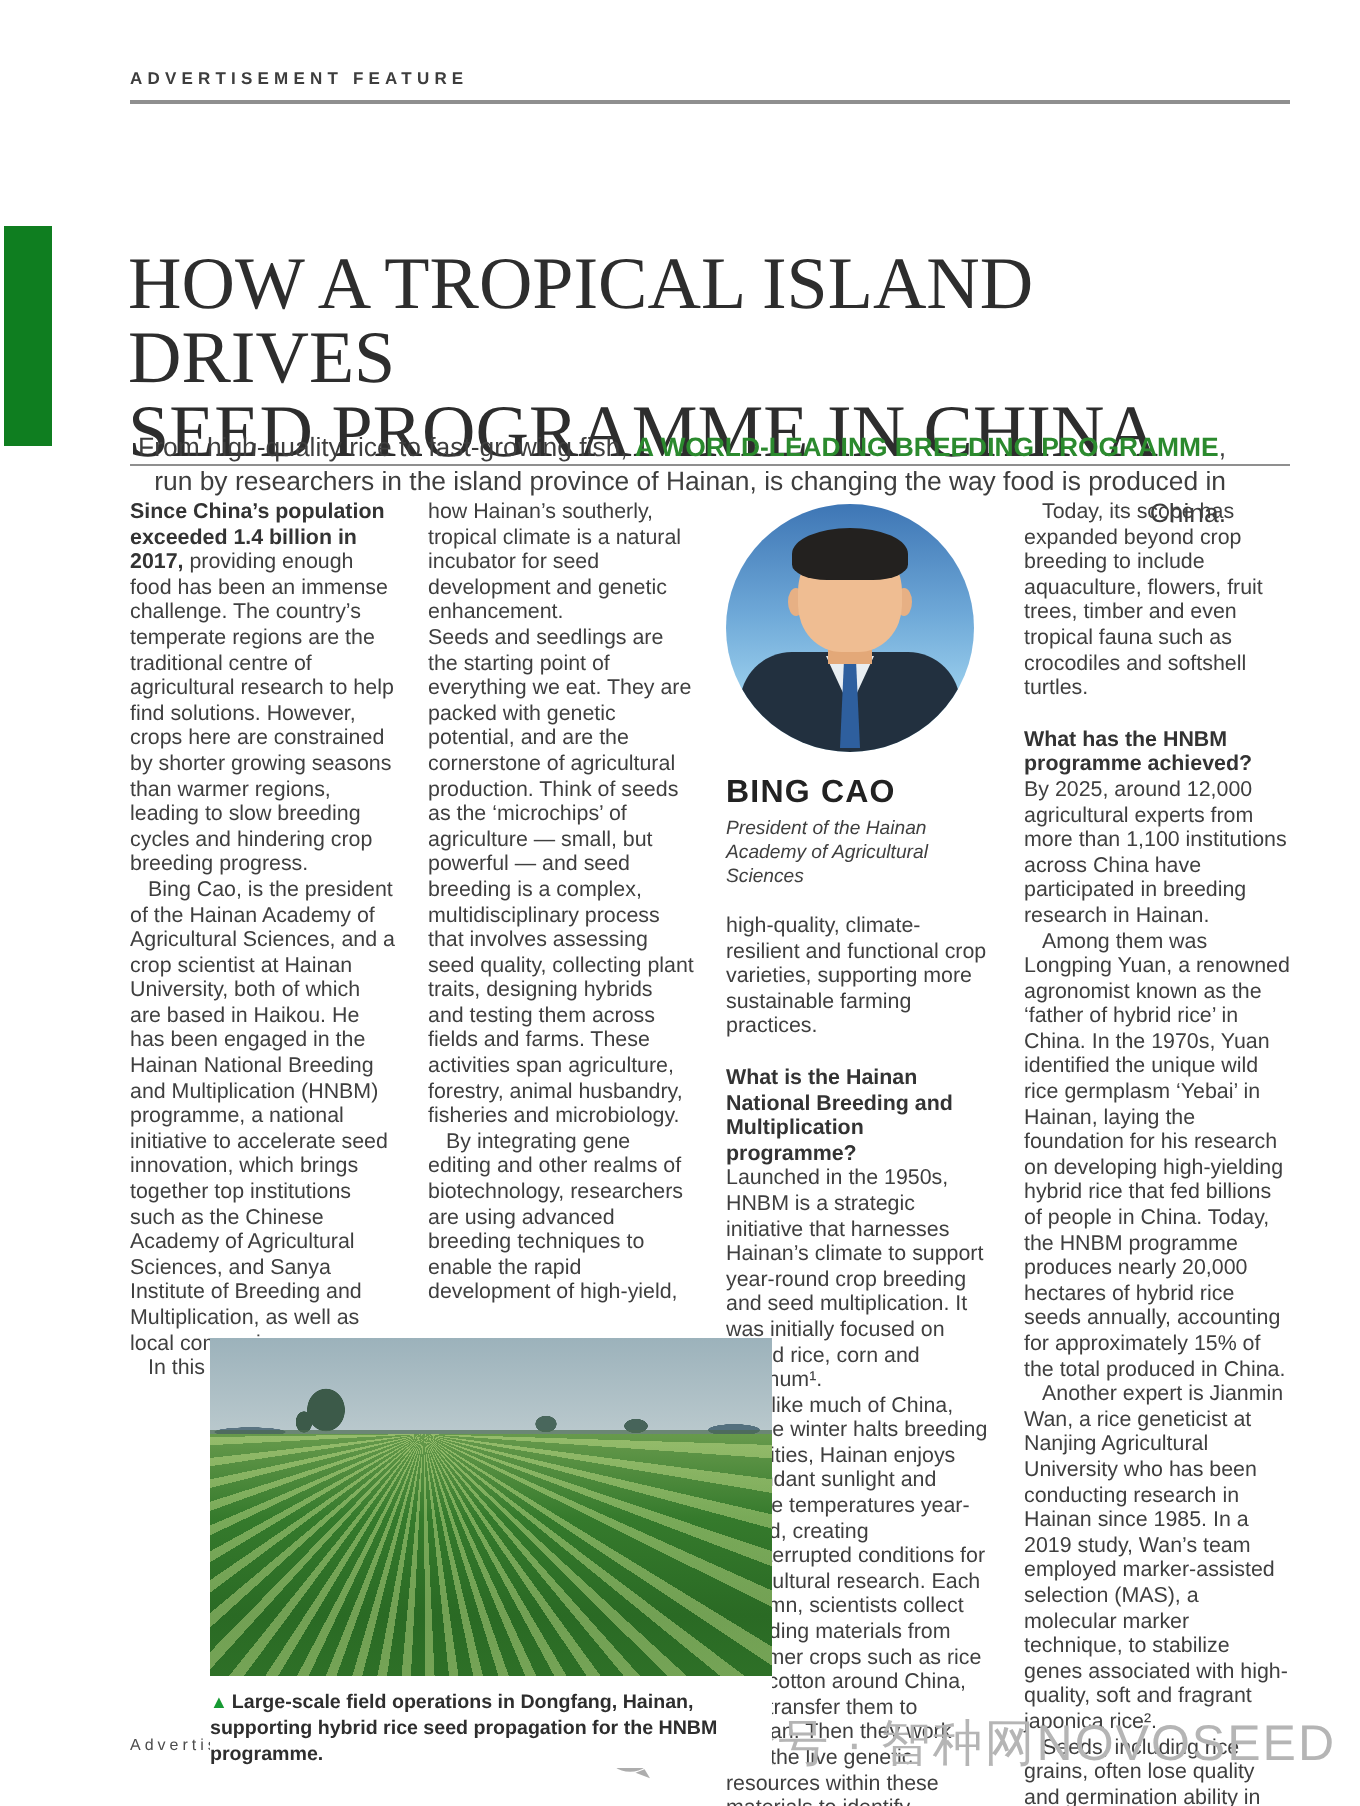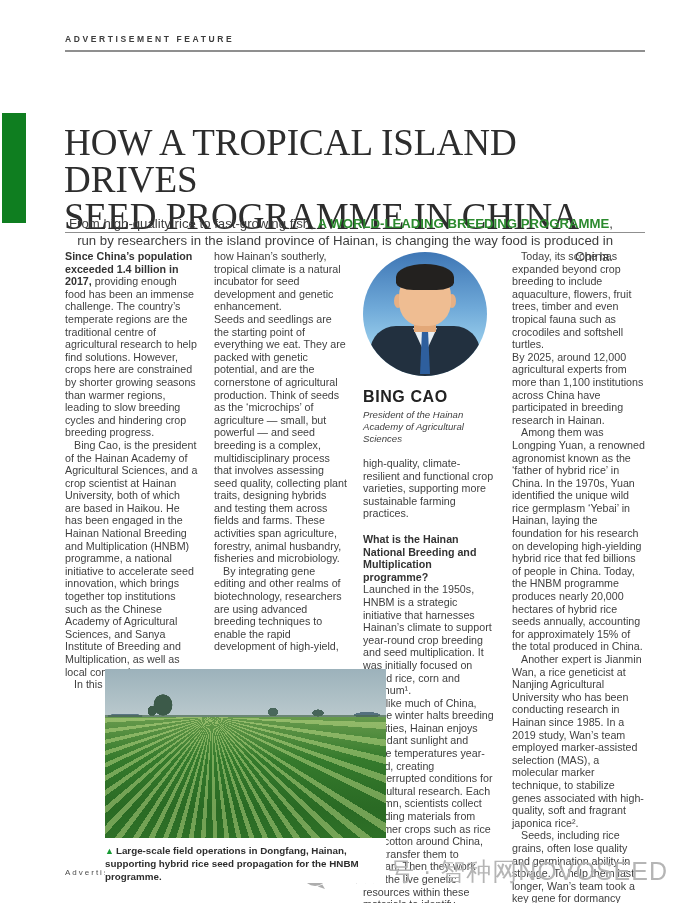--- a/index.html
+++ b/index.html
@@ -133,20 +133,21 @@
         </figcaption>
       </figure>
       <p class="para">high-quality, climate-resilient and functional crop varieties, supporting more sustainable farming practices.</p>
       <p class="para q">What is the Hainan National Breeding and Multiplication programme?</p>
       <p class="para">Launched in the 1950s, HNBM is a strategic initiative that harnesses Hainan’s climate to support year-round crop breeding and seed multiplication. It was initially focused on hybrid rice, corn and sorghum¹.</p>
       <p class="para indent">Unlike much of China, where winter halts breeding activities, Hainan enjoys abundant sunlight and stable temperatures year-round, creating uninterrupted conditions for agricultural research. Each autumn, scientists collect breeding materials from summer crops such as rice and cotton around China, and transfer them to Hainan. Then they work with the live genetic resources within these materials to identify desirable traits and select high-quality seeds. Over the past six decades, the HNBM programme has supported more than 70% of China’s 20,000 new crop varieties.</p>
     </section>
 
     <section class="col">
       <p class="para indent">Today, its scope has expanded beyond crop breeding to include aquaculture, flowers, fruit trees, timber and even tropical fauna such as crocodiles and softshell turtles.</p>
+      <p class="para q">What has the HNBM programme achieved?</p>
       <p class="para">By 2025, around 12,000 agricultural experts from more than 1,100 institutions across China have participated in breeding research in Hainan.</p>
       <p class="para indent">Among them was Longping Yuan, a renowned agronomist known as the ‘father of hybrid rice’ in China. In the 1970s, Yuan identified the unique wild rice germplasm ‘Yebai’ in Hainan, laying the foundation for his research on developing high-yielding hybrid rice that fed billions of people in China. Today, the HNBM programme produces nearly 20,000 hectares of hybrid rice seeds annually, accounting for approximately 15% of the total produced in China.</p>
       <p class="para indent">Another expert is Jianmin Wan, a rice geneticist at Nanjing Agricultural University who has been conducting research in Hainan since 1985. In a 2019 study, Wan’s team employed marker-assisted selection (MAS), a molecular marker technique, to stabilize genes associated with high-quality, soft and fragrant japonica rice².</p>
       <p class="para indent">Seeds, including rice grains, often lose quality and germination ability in storage. To help them last longer, Wan’s team took a key gene for dormancy called qSS-9Kas from a hardy indica rice variety,</p>
     </section>
 
   </main>
 
   <figure class="fieldfig">
     <div class="fieldphoto">

